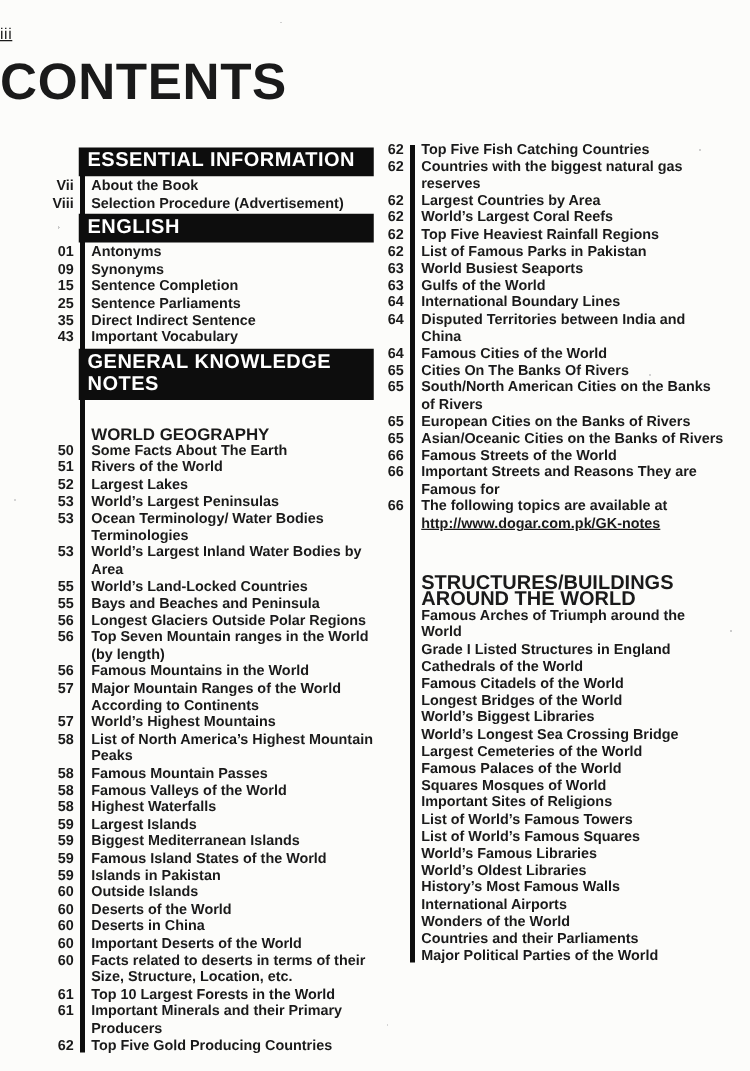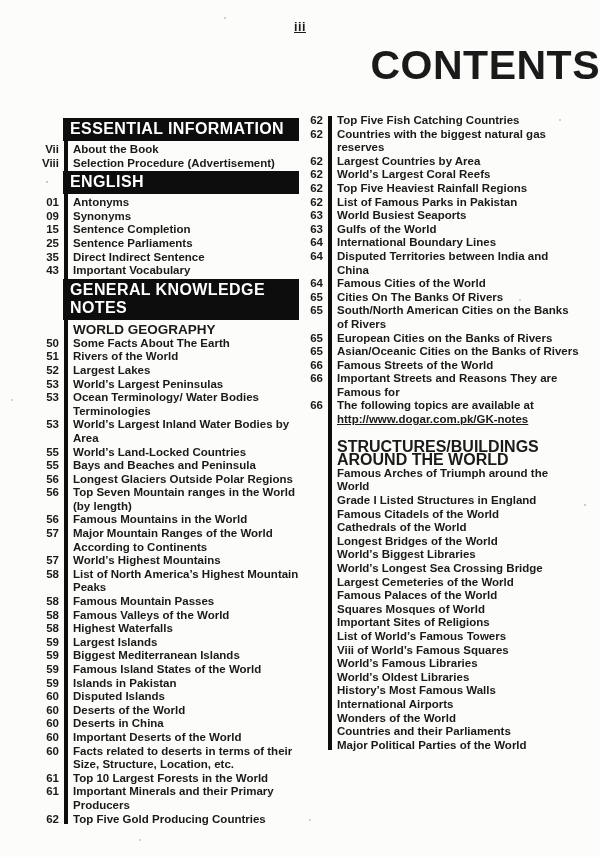--- a/index.html
+++ b/index.html
@@ -24,28 +24,27 @@
       radial-gradient(circle 1.2px at 520px 300px, #d2d2d2 60%, transparent 61%),
       radial-gradient(circle 1.4px at 560px 120px, #cfcfcf 60%, transparent 61%),
       radial-gradient(circle 1.2px at 310px 820px, #d5d5d5 60%, transparent 61%),
       radial-gradient(circle 1.3px at 140px 840px, #d5d5d5 60%, transparent 61%),
       radial-gradient(circle 1.5px at 585px 505px, #cccccc 60%, transparent 61%),
       radial-gradient(circle 1.2px at 225px 18px, #d0d0d0 60%, transparent 61%),
       radial-gradient(circle 1.3px at 12px 400px, #d4d4d4 60%, transparent 61%);
   }
   .folio{
     position:absolute;top:20px;left:0;right:0;
-    text-align:center;
-    font-size:12.5px;font-weight:bold;
+    font-size:12.5px;font-weight:normal;
     text-decoration:underline;
     letter-spacing:0.5px;
   }
   .title{
     position:absolute;top:42px;left:0;right:0;
-    text-align:right;
+    text-align:left;
     font-size:41px;font-weight:bold;
     letter-spacing:0.5px;
   }
   .column{position:absolute;}
   .col-left{left:35px;top:117px;width:264px;}
   .col-right{left:299px;top:114px;width:281px;}
   .vline{
     position:absolute;left:29px;top:2px;bottom:2px;width:4px;
     background:var(--bar-bg);
   }
@@ -58,20 +57,21 @@
     font-size:16px;
     letter-spacing:0.4px;
     padding:2px 4px 3px 7px;
     margin-top:1px;margin-bottom:2px;
   }
   .subhead{
     position:relative;
     margin-left:38px;
     font-weight:bold;
     line-height:15px;
+    margin-top:20px;
   }
   .col-left .subhead{font-size:13.5px;}
   .col-right .subhead{font-size:16px;line-height:13.6px;}
   .row{
     position:relative;
     display:flex;
     align-items:flex-start;
     font-size:11.5px;
     font-weight:bold;
     line-height:13.6px;
@@ -206,21 +206,21 @@
     <div class="row">
       <span class="num">59</span>
       <span class="txt">Famous Island States of the World</span>
     </div>
     <div class="row">
       <span class="num">59</span>
       <span class="txt">Islands in Pakistan</span>
     </div>
     <div class="row">
       <span class="num">60</span>
-      <span class="txt">Disputed Islands</span>
+      <span class="txt">Outside Islands</span>
     </div>
     <div class="row">
       <span class="num">60</span>
       <span class="txt">Deserts of the World</span>
     </div>
     <div class="row">
       <span class="num">60</span>
       <span class="txt">Deserts in China</span>
     </div>
     <div class="row">
@@ -324,28 +324,28 @@
     <div class="row">
       <span class="num"></span>
       <span class="txt">Famous Arches of Triumph around the World</span>
     </div>
     <div class="row">
       <span class="num"></span>
       <span class="txt">Grade I Listed Structures in England</span>
     </div>
     <div class="row">
       <span class="num"></span>
+      <span class="txt">Cathedrals of the World</span>
+    </div>
+    <div class="row">
+      <span class="num"></span>
       <span class="txt">Famous Citadels of the World</span>
     </div>
     <div class="row">
       <span class="num"></span>
-      <span class="txt">Cathedrals of the World</span>
-    </div>
-    <div class="row">
-      <span class="num"></span>
       <span class="txt">Longest Bridges of the World</span>
     </div>
     <div class="row">
       <span class="num"></span>
       <span class="txt">World’s Biggest Libraries</span>
     </div>
     <div class="row">
       <span class="num"></span>
       <span class="txt">World’s Longest Sea Crossing Bridge</span>
     </div>
@@ -364,21 +364,21 @@
     <div class="row">
       <span class="num"></span>
       <span class="txt">Important Sites of Religions</span>
     </div>
     <div class="row">
       <span class="num"></span>
       <span class="txt">List of World’s Famous Towers</span>
     </div>
     <div class="row">
       <span class="num"></span>
-      <span class="txt">Viii of World’s Famous Squares</span>
+      <span class="txt">List of World’s Famous Squares</span>
     </div>
     <div class="row">
       <span class="num"></span>
       <span class="txt">World’s Famous Libraries</span>
     </div>
     <div class="row">
       <span class="num"></span>
       <span class="txt">World’s Oldest Libraries</span>
     </div>
     <div class="row">

